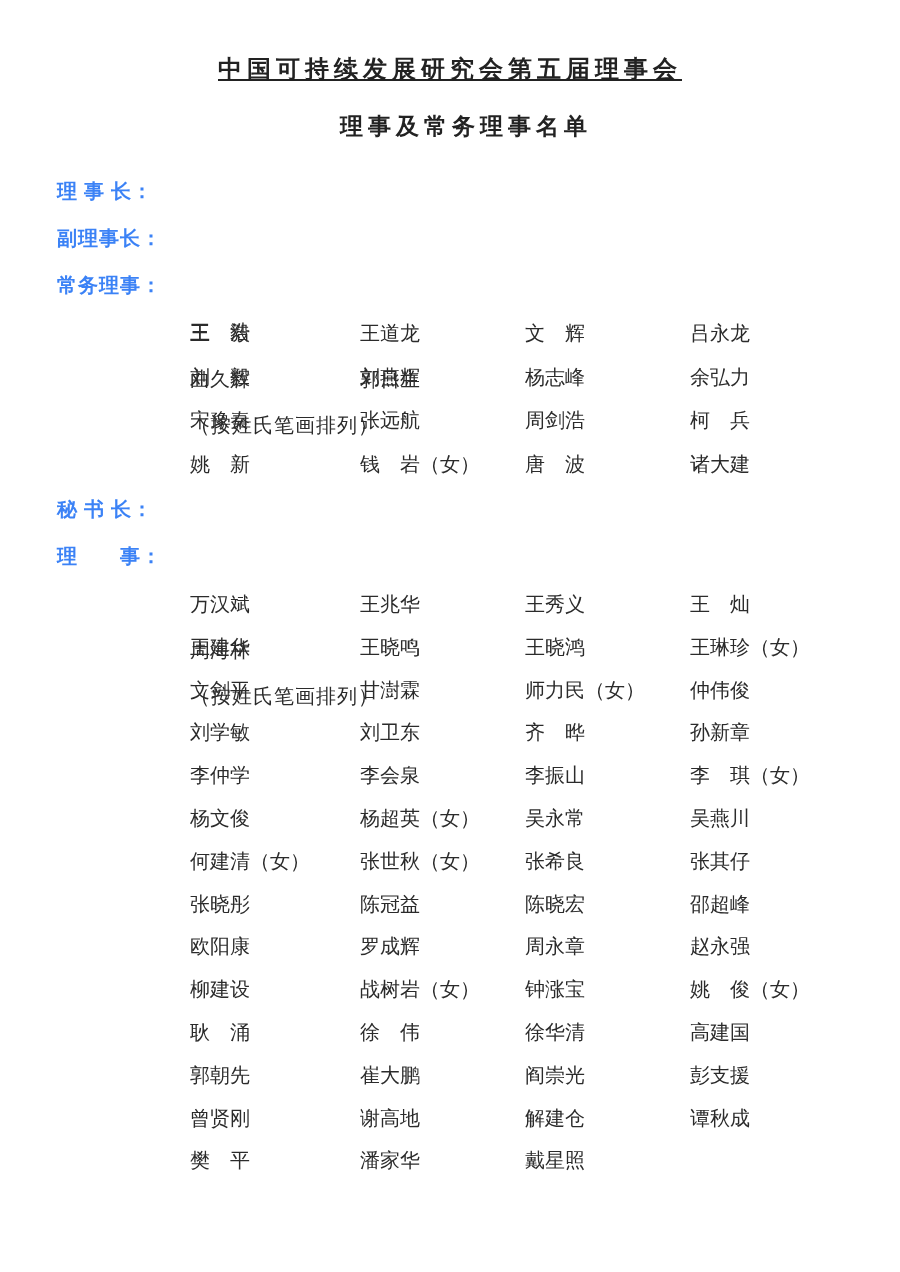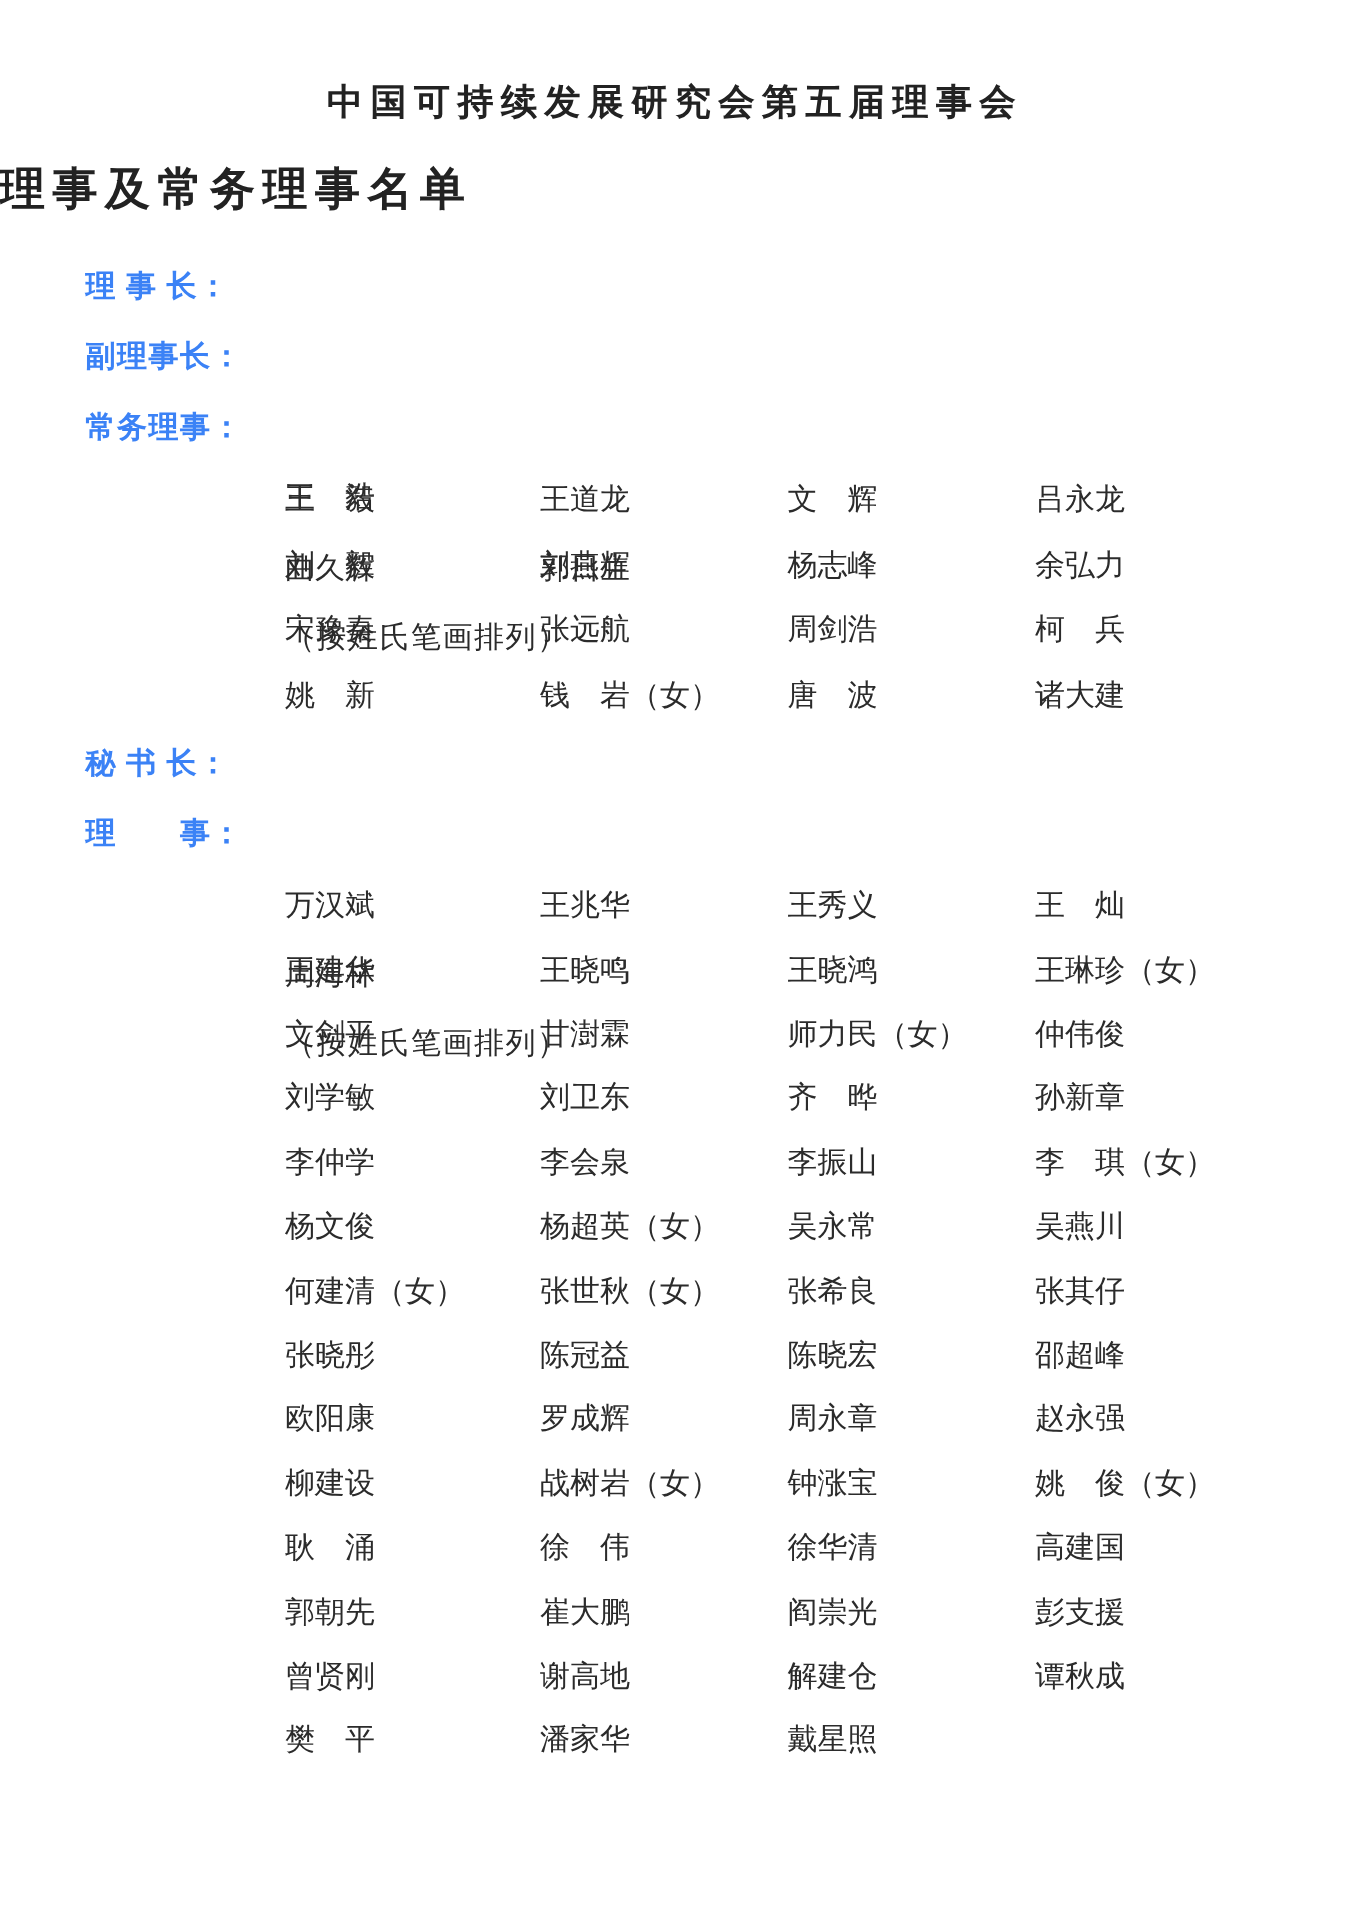--- a/index.html
+++ b/index.html
@@ -17,28 +17,31 @@
     background: #ffffff;
   }
   .doc-title {
     margin: 54px 0 0 0;
     text-align: center;
     font-size: 24px;
     font-weight: 700;
     letter-spacing: 5px;
     line-height: 30px;
     color: #222;
+    text-decoration: underline;
   }
   .doc-subtitle {
     margin: 28px 0 0 0;
-    font-size: 30px;
+    text-align: center;
+    font-size: 23px;
     font-weight: 700;
     letter-spacing: 5px;
     line-height: 30px;
     color: #222;
+    padding-left: 32px;
   }
   .rows-wrap { margin-top: 26px; }
   .sec-row {
     position: relative;
     height: 47px;
     line-height: 47px;
     white-space: pre;
   }
   .sec-label {
     position: absolute;

